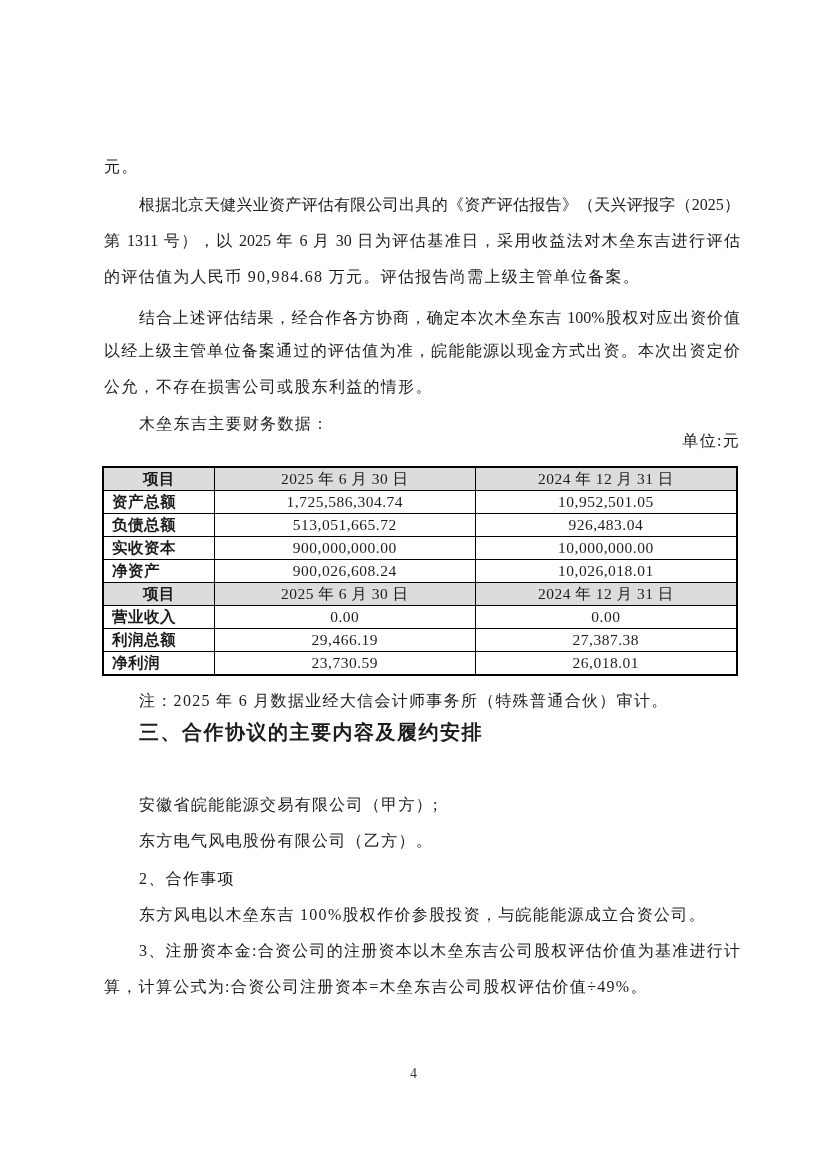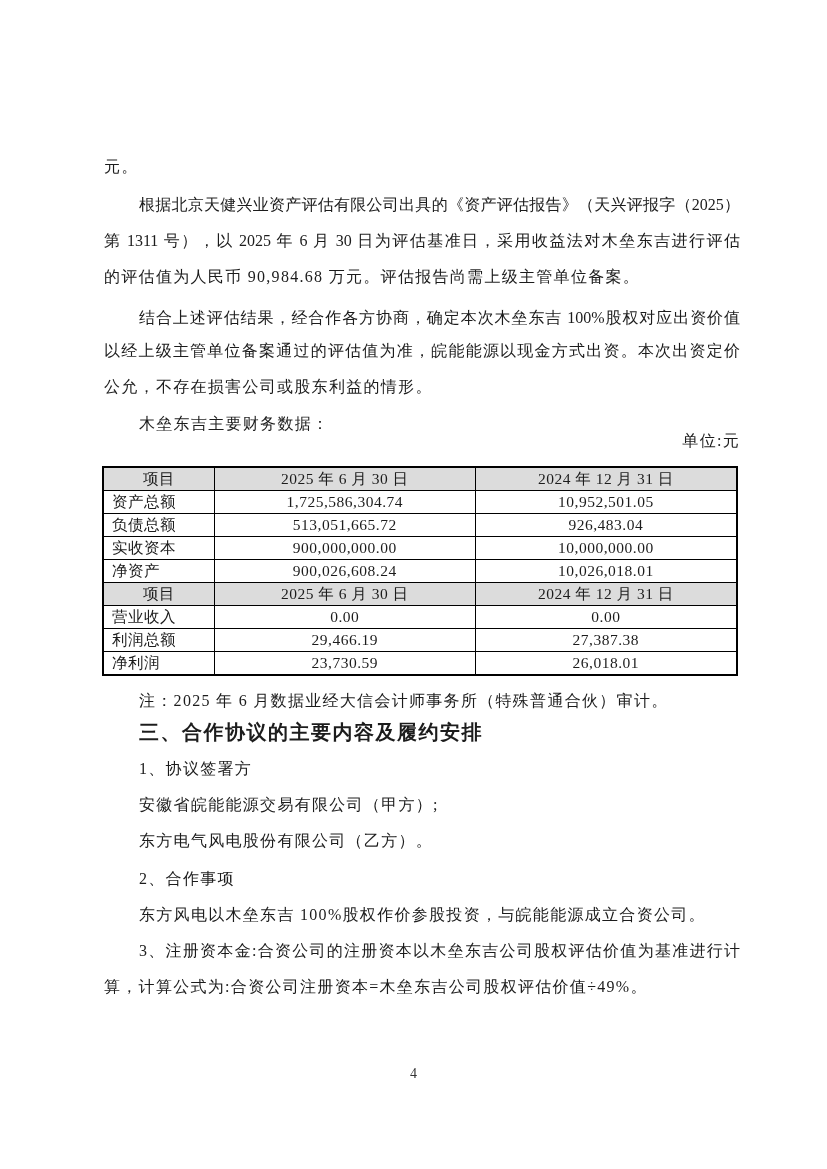--- a/index.html
+++ b/index.html
@@ -54,21 +54,21 @@
   .fin-table td {
     border: 1px solid #000;
     height: 22px;
     padding: 0;
     text-align: center;
     overflow: hidden;
     white-space: nowrap;
     color: #1c1c1c;
     letter-spacing: 0.5px;
   }
-  .fin-table td.c0 { text-align: left; padding-left: 8px; }
+  .fin-table td.c0 { text-align: left; padding-left: 8px; font-weight: bold; }
   .fin-table tr.header-row td { background: #dcdcdc; }
   .fin-table tr.header-row td.c0 { text-align: center; padding-left: 0; }
   .col-item { width: 111px; }
   .col-v1   { width: 260px; }
   .col-v2   { width: 261px; }
   .page-number {
     position: absolute;
     left: 0;
     top: 1066px;
     width: 827px;
@@ -148,21 +148,20 @@
           <td class="c1">23,730.59</td>
           <td class="c2">26,018.01</td>
         </tr>
       </tbody>
   </table>
 
   <div class="tline indent" style="top:689px">注：2025 年 6 月数据业经大信会计师事务所（特殊普通合伙）审计。</div>
 
   <div class="tline indent heading" style="top:720px">三、合作协议的主要内容及履约安排</div>
 
-  <div class="tline indent" style="top:757px">1、协议签署方</div>
   <div class="tline indent" style="top:793px">安徽省皖能能源交易有限公司（甲方）;</div>
   <div class="tline indent" style="top:829px">东方电气风电股份有限公司（乙方）。</div>
 
   <div class="tline indent" style="top:867px">2、合作事项</div>
   <div class="tline indent" style="top:903px">东方风电以木垒东吉 100%股权作价参股投资，与皖能能源成立合资公司。</div>
 
   <div class="tline fill indent" style="top:939px">3、注册资本金:合资公司的注册资本以木垒东吉公司股权评估价值为基准进行计</div>
   <div class="tline" style="top:975px">算，计算公式为:合资公司注册资本=木垒东吉公司股权评估价值÷49%。</div>
 
   <div class="page-number">4</div>

